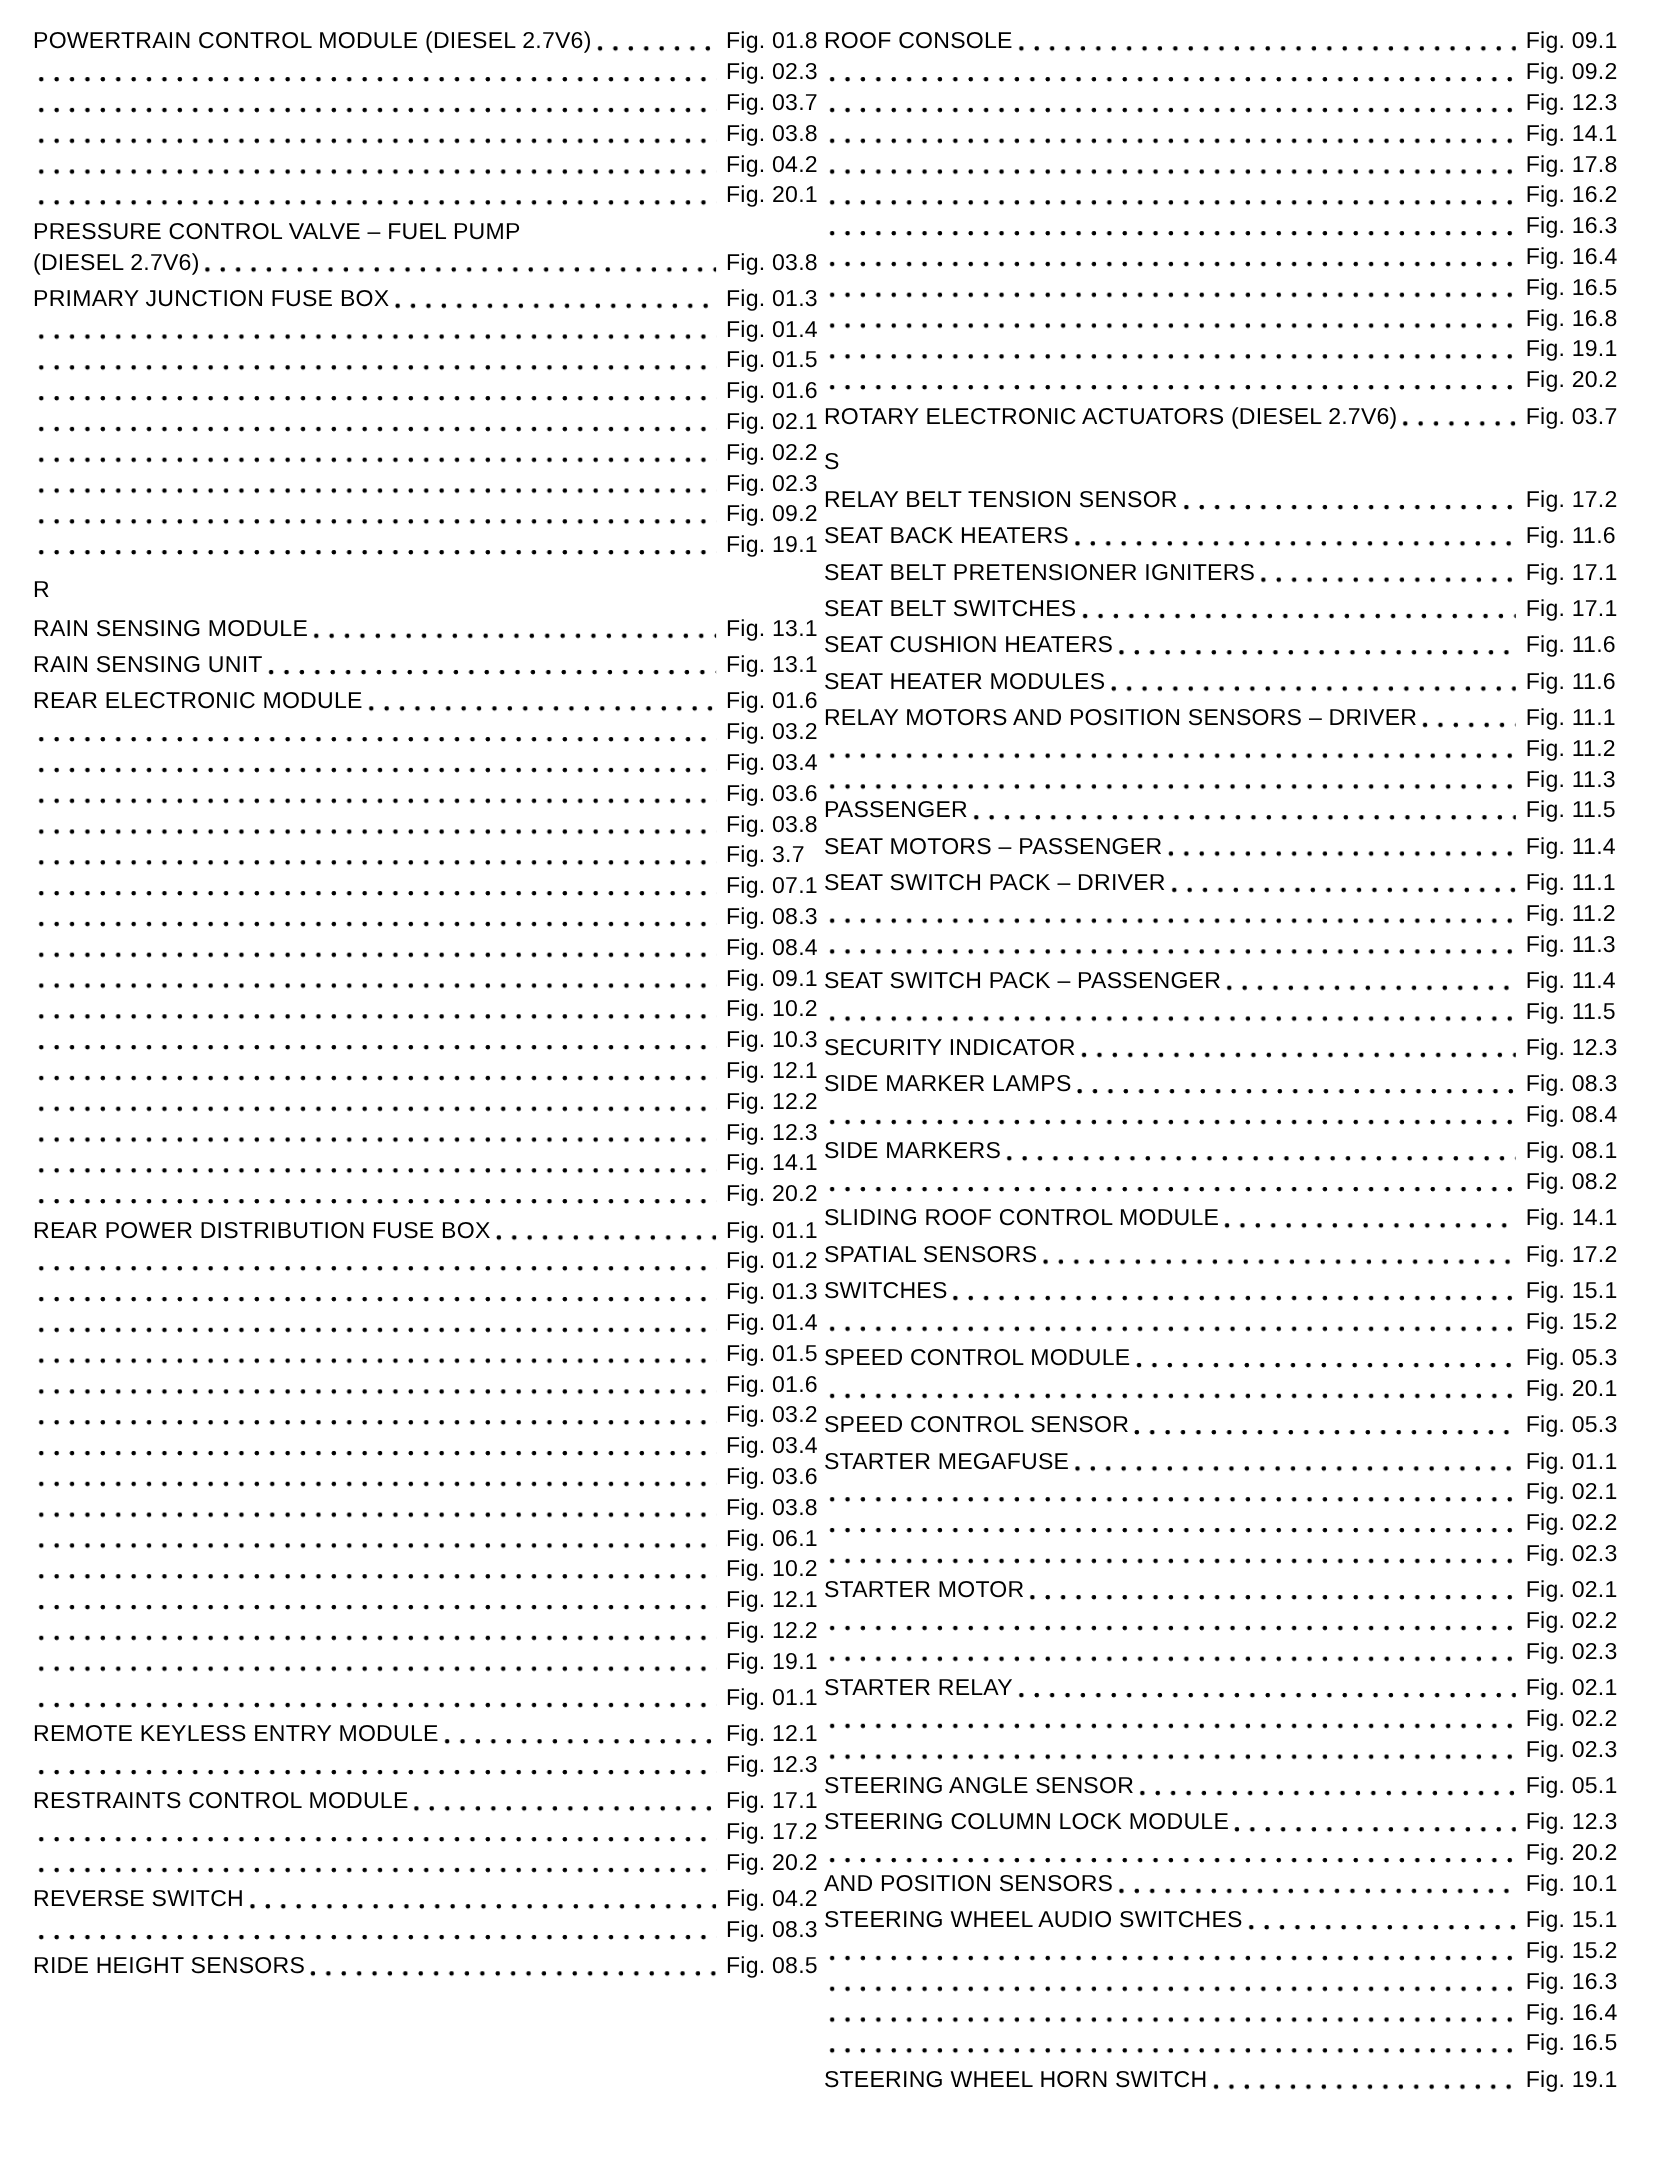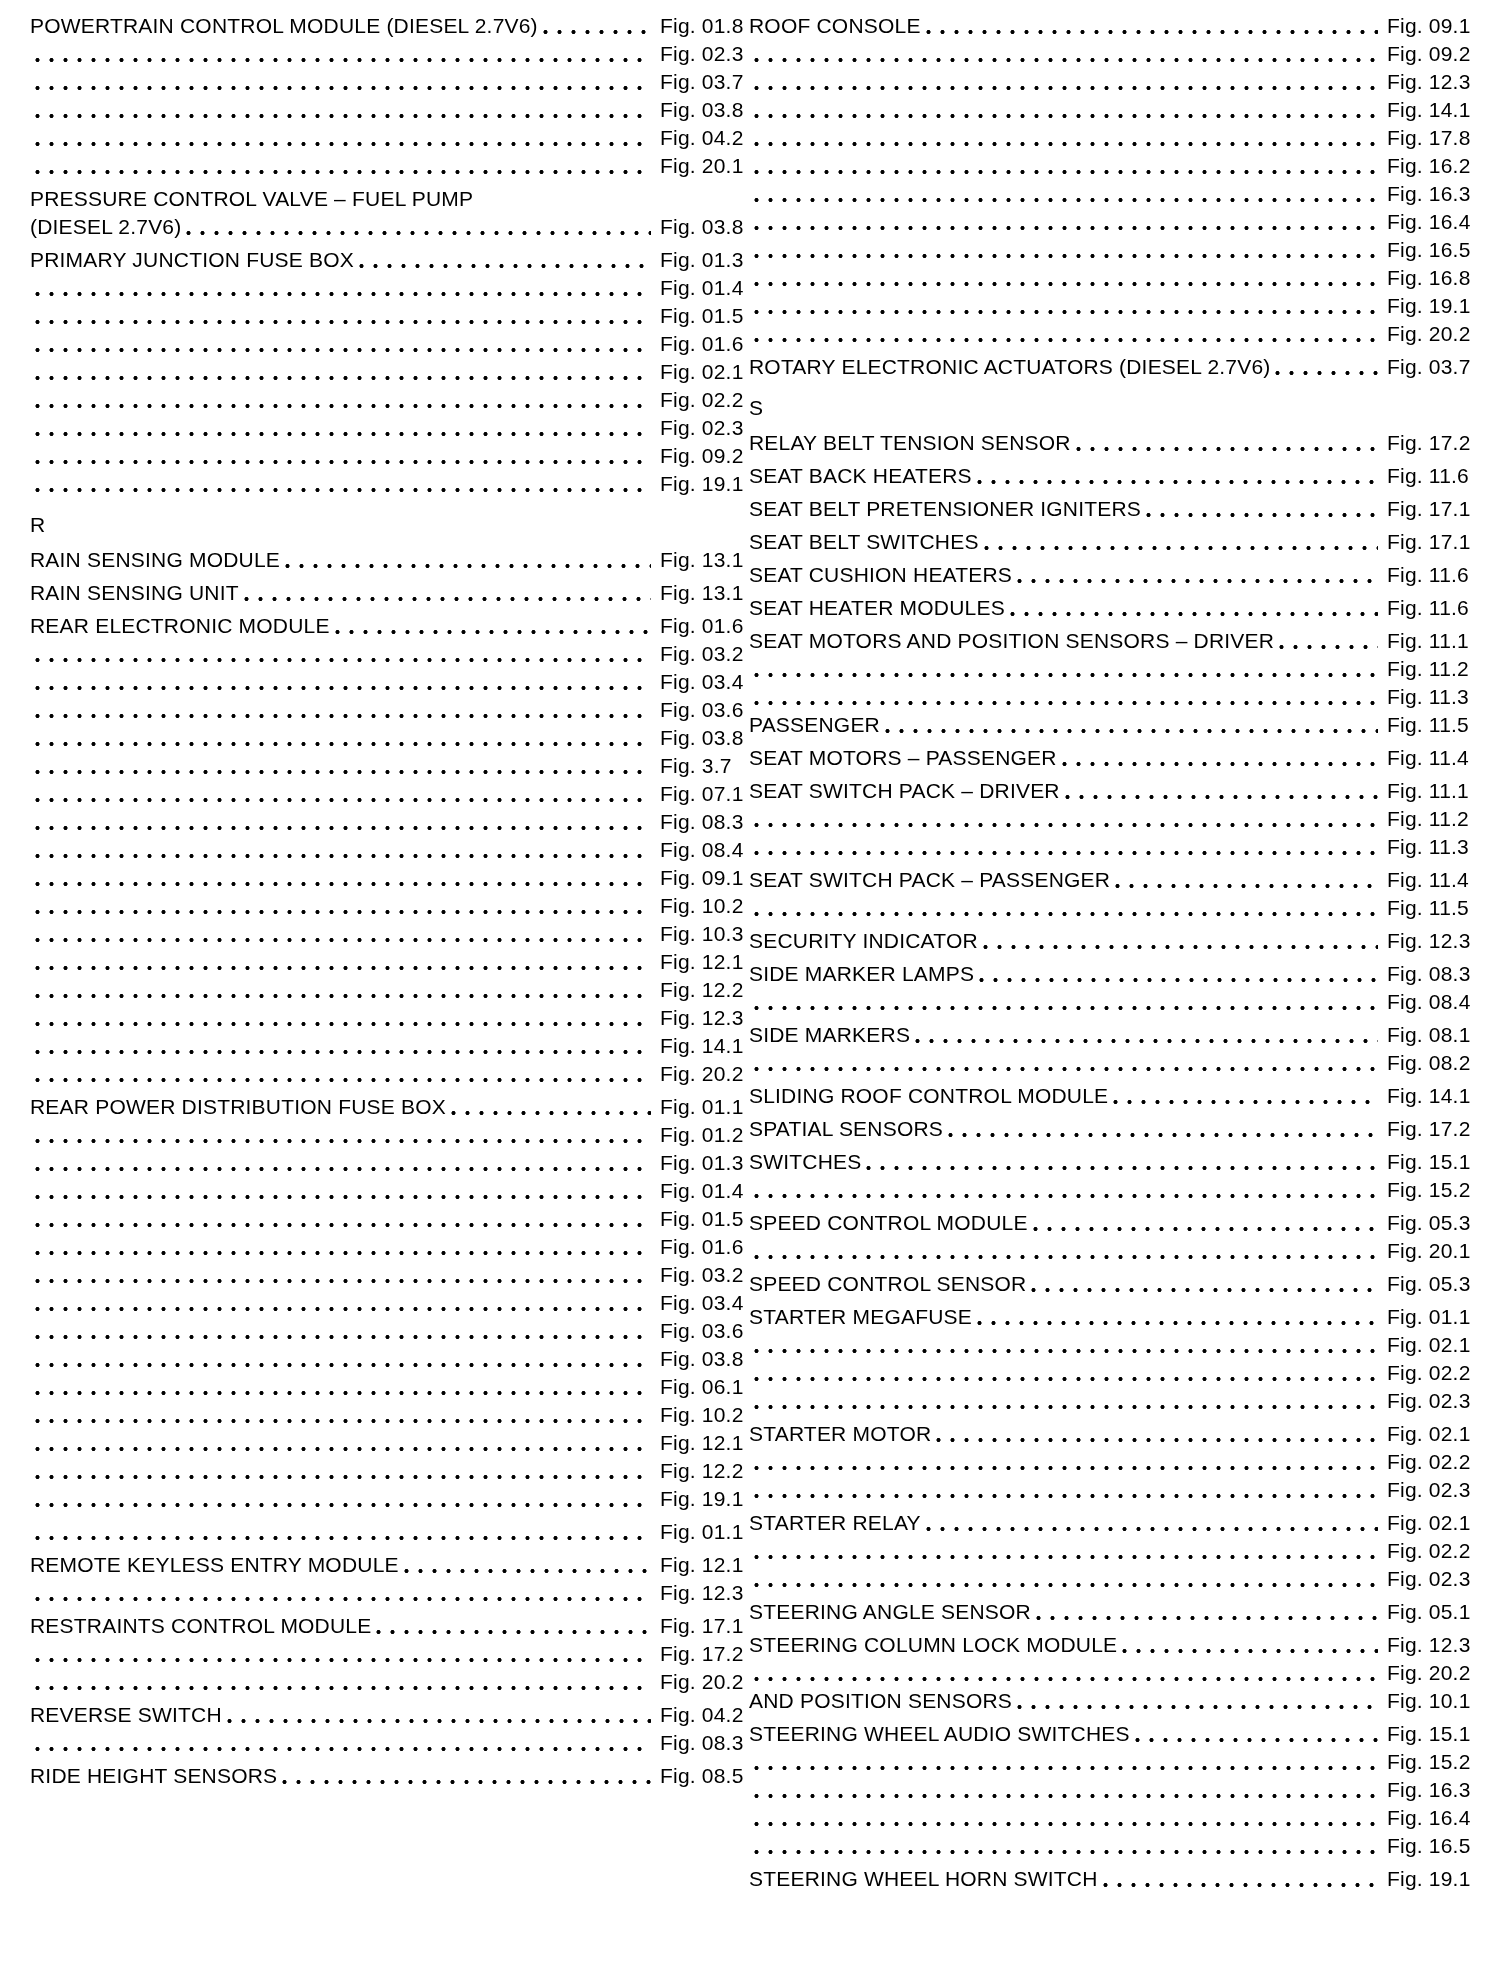--- a/index.html
+++ b/index.html
@@ -26,21 +26,21 @@
   #col-right { left: 749px; width: 716px; }
 
   .row {
     display: flex;
     align-items: baseline;
     line-height: 28px;
     height: 28px;
     white-space: nowrap;
   }
   .row.entry-start { margin-top: 5px; }
-  .col .row.entry-start:first-child { margin-top: 4px; justify-content: flex-end; }
+  .col .row.entry-start:first-child { margin-top: 16px; justify-content: flex-end; }
 
   .lbl { flex: none; }
 
   .dots {
     flex: 1 1 auto;
     align-self: stretch;
     margin-left: 5px;
     margin-right: 9px;
     background-image: radial-gradient(circle at 2.5px 20px, #000 1.7px, transparent 2.4px);
     background-size: 14px 28px;
@@ -397,21 +397,21 @@
         <span class="lbl">SEAT CUSHION HEATERS</span>
         <span class="dots"></span>
         <span class="fig">Fig. 11.6</span>
       </div>
       <div class="row entry-start">
         <span class="lbl">SEAT HEATER MODULES</span>
         <span class="dots"></span>
         <span class="fig">Fig. 11.6</span>
       </div>
       <div class="row entry-start">
-        <span class="lbl">SEAT MOTORS AND POSITION SENSORS – DRIVER</span>
+        <span class="lbl">RELAY MOTORS AND POSITION SENSORS – DRIVER</span>
         <span class="dots"></span>
         <span class="fig">Fig. 11.1</span>
       </div>
       <div class="row">
         <span class="dots"></span>
         <span class="fig">Fig. 11.2</span>
       </div>
       <div class="row">
         <span class="dots"></span>
         <span class="fig">Fig. 11.3</span>

